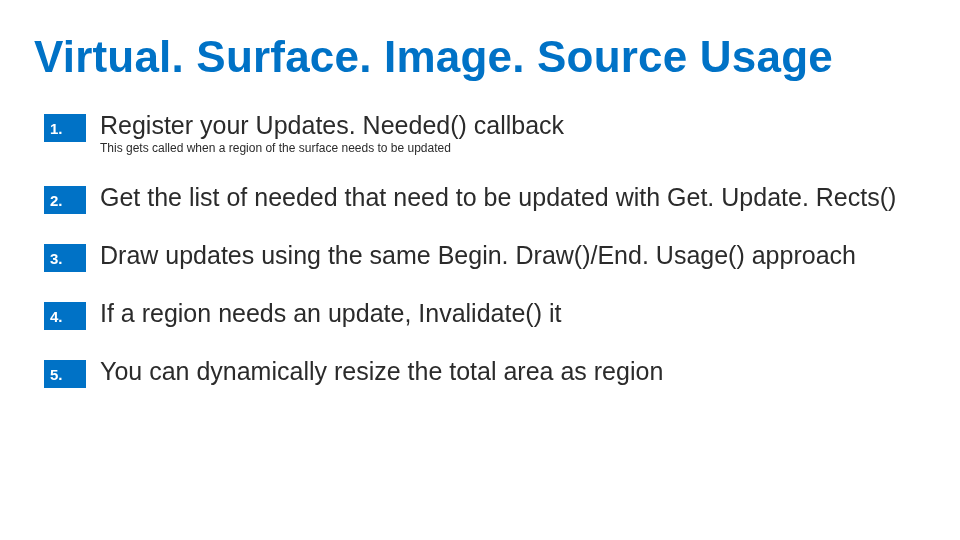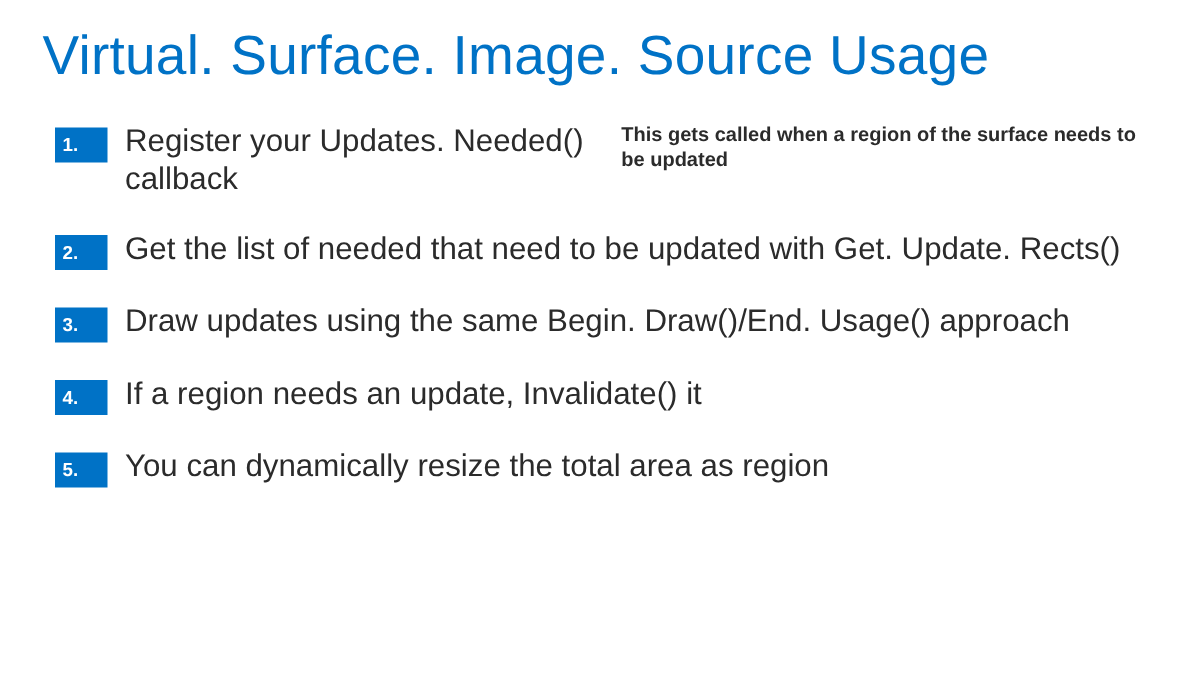--- a/index.html
+++ b/index.html
@@ -11,24 +11,24 @@
     font-family: "Segoe UI Light", "Segoe UI", -apple-system, Helvetica, Arial, sans-serif;
     color: #2b2b2b;
     overflow: hidden;
   }
   .slide {
     box-sizing: border-box;
     padding: 20px 34px 0 34px;
   }
   .title {
     font-size: 44px;
-    font-weight: 400;
+    font-weight: 700;
     color: #0072c6;
     letter-spacing: 0.2px;
-    margin: 0 0 28px 0;
+    margin: 12px 0 28px 0;
   }
   .items {
     display: flex;
     flex-direction: column;
     gap: 26px;
     padding-left: 10px;
   }
   .row {
     display: flex;
     align-items: flex-start;
@@ -45,31 +45,32 @@
     font-size: 15px;
     display: flex;
     align-items: center;
     justify-content: flex-start;
     padding-left: 6px;
     box-sizing: border-box;
     margin-top: 4px;
   }
   .text {
     display: flex;
+    flex-direction: column;
   }
   .main {
     font-size: 25px;
     font-weight: 300;
     line-height: 1.2;
     color: #2b2b2b;
   }
   .sub {
     font-family: "Segoe UI Semibold", "Segoe UI", Arial, sans-serif;
-    font-weight: 700;
-    font-size: 16px;
+    font-weight: 400;
+    font-size: 12px;
     line-height: 1.25;
     color: #2b2b2b;
     margin-top: 1px;
   }
 </style>
 </head>
 <body>
 
 <div class="slide">
   <h1 class="title">Virtual. Surface. Image. Source Usage</h1>

